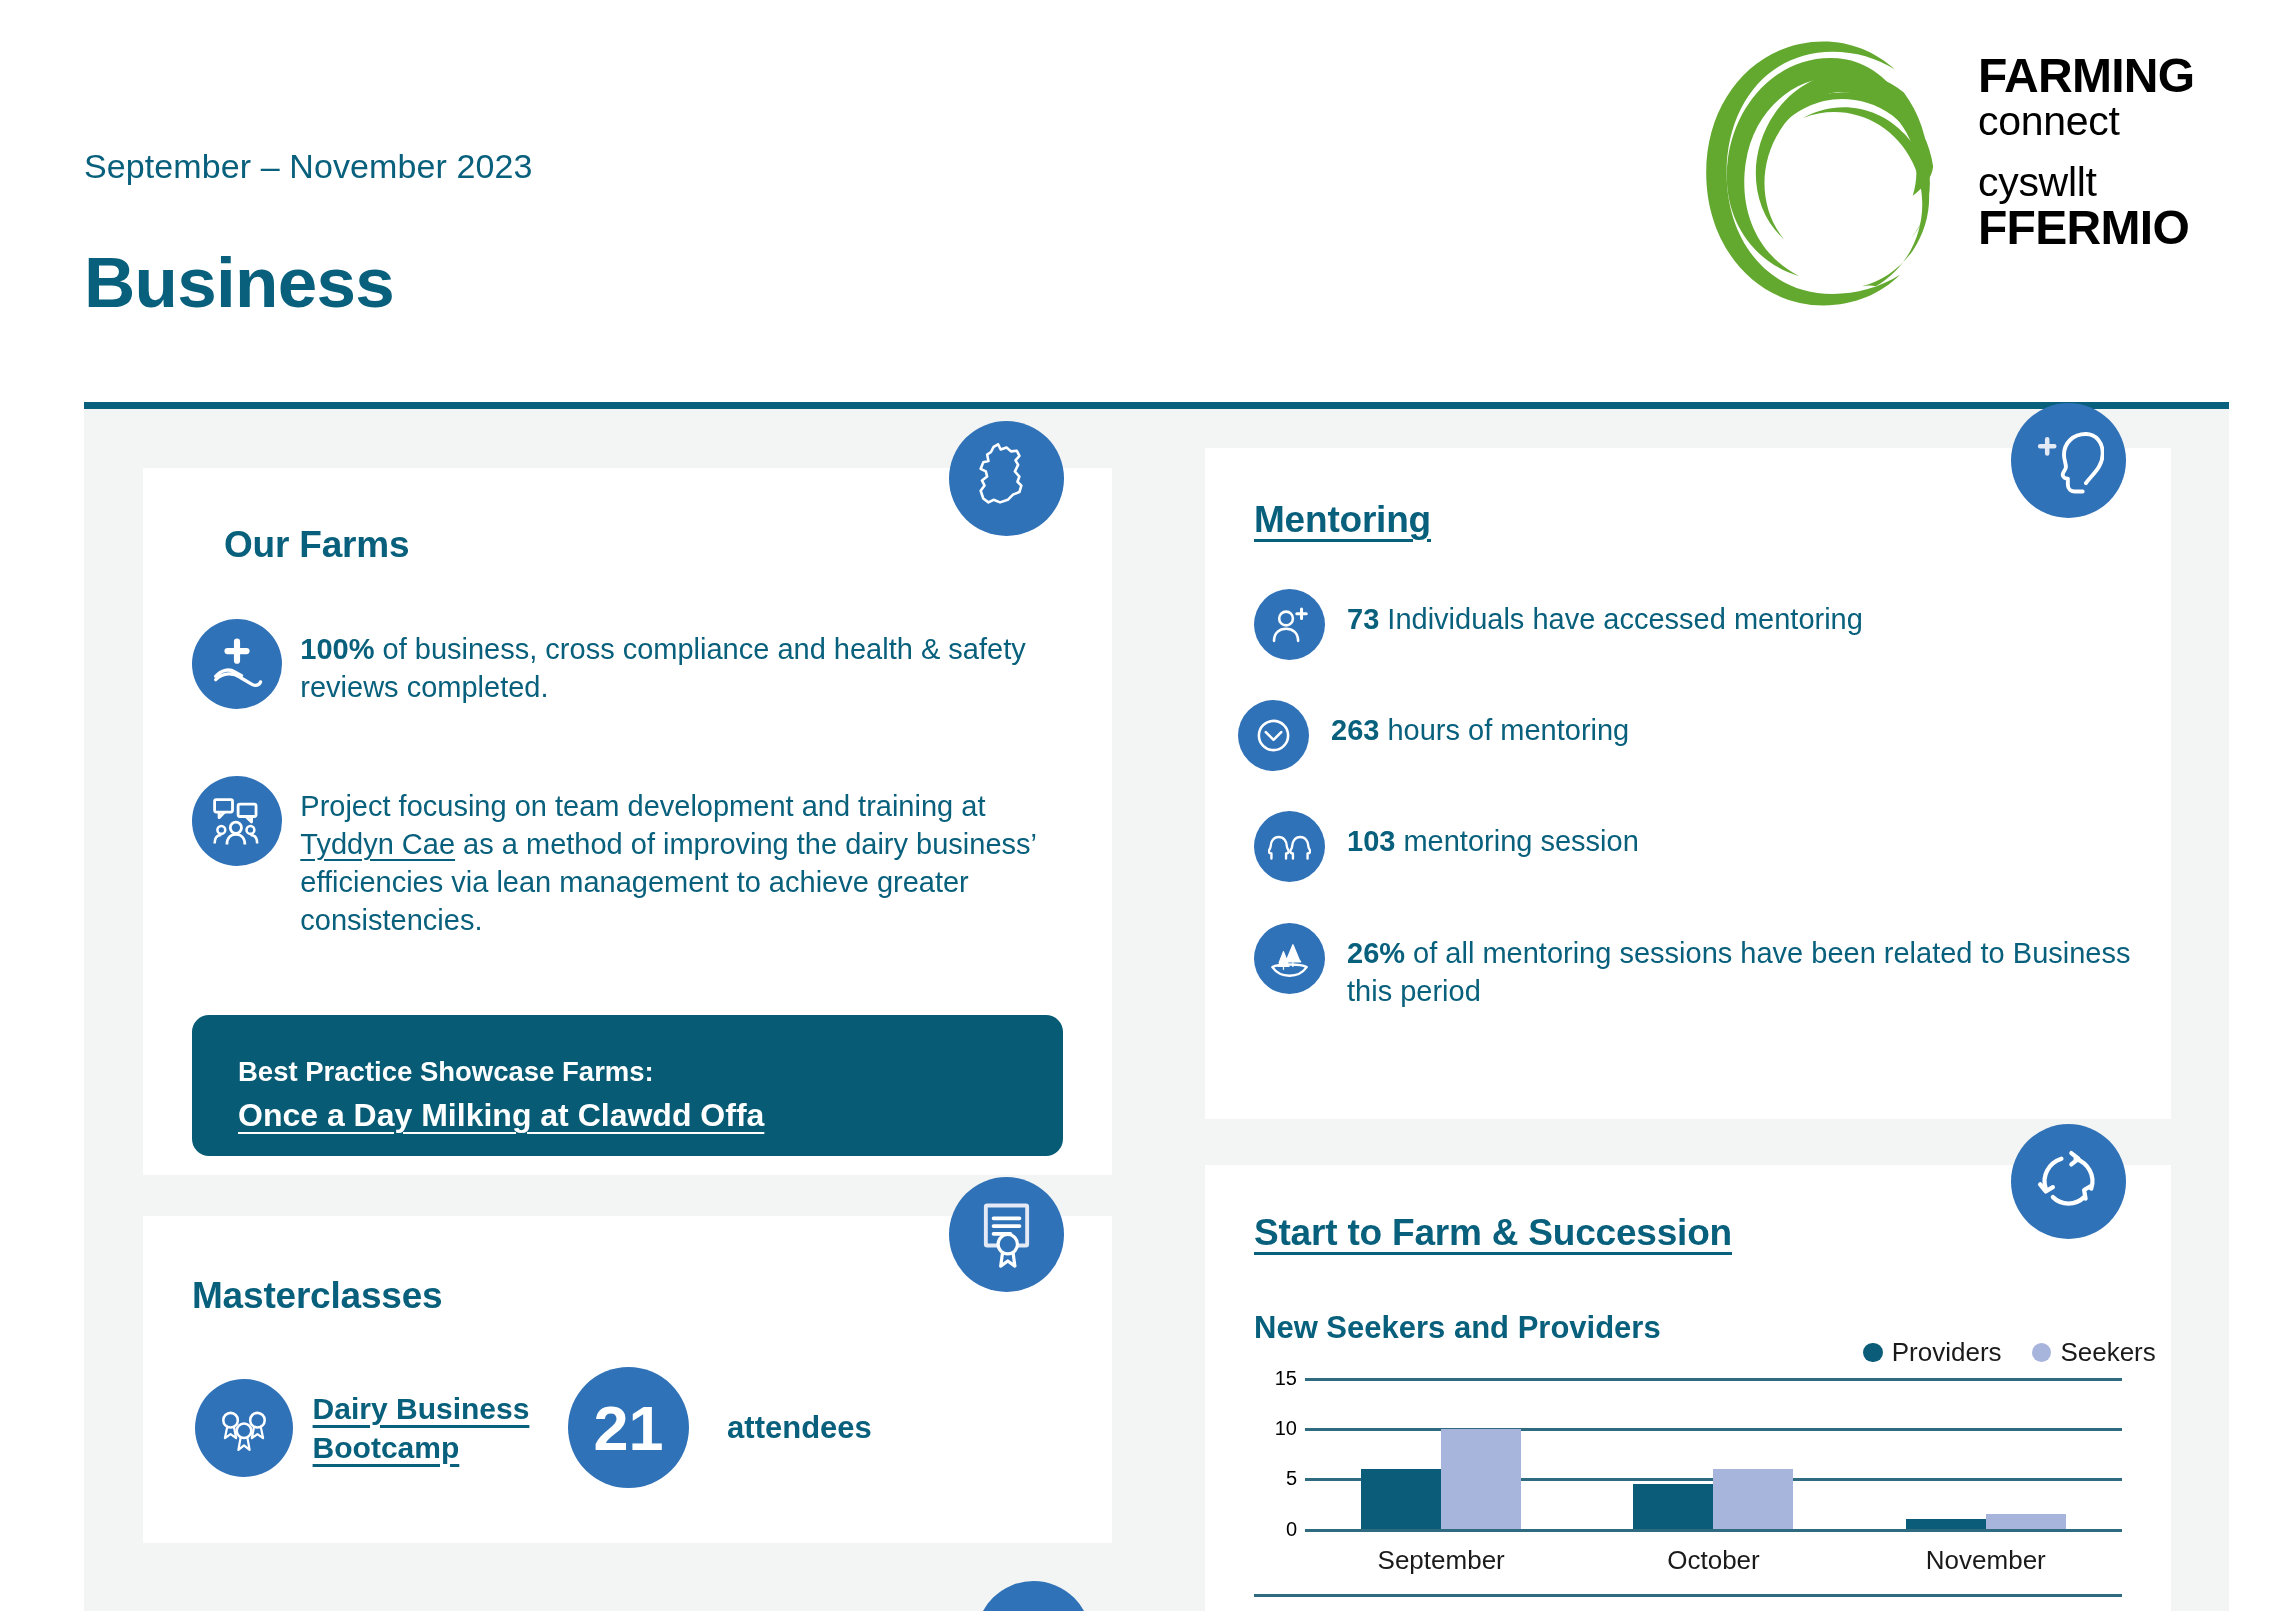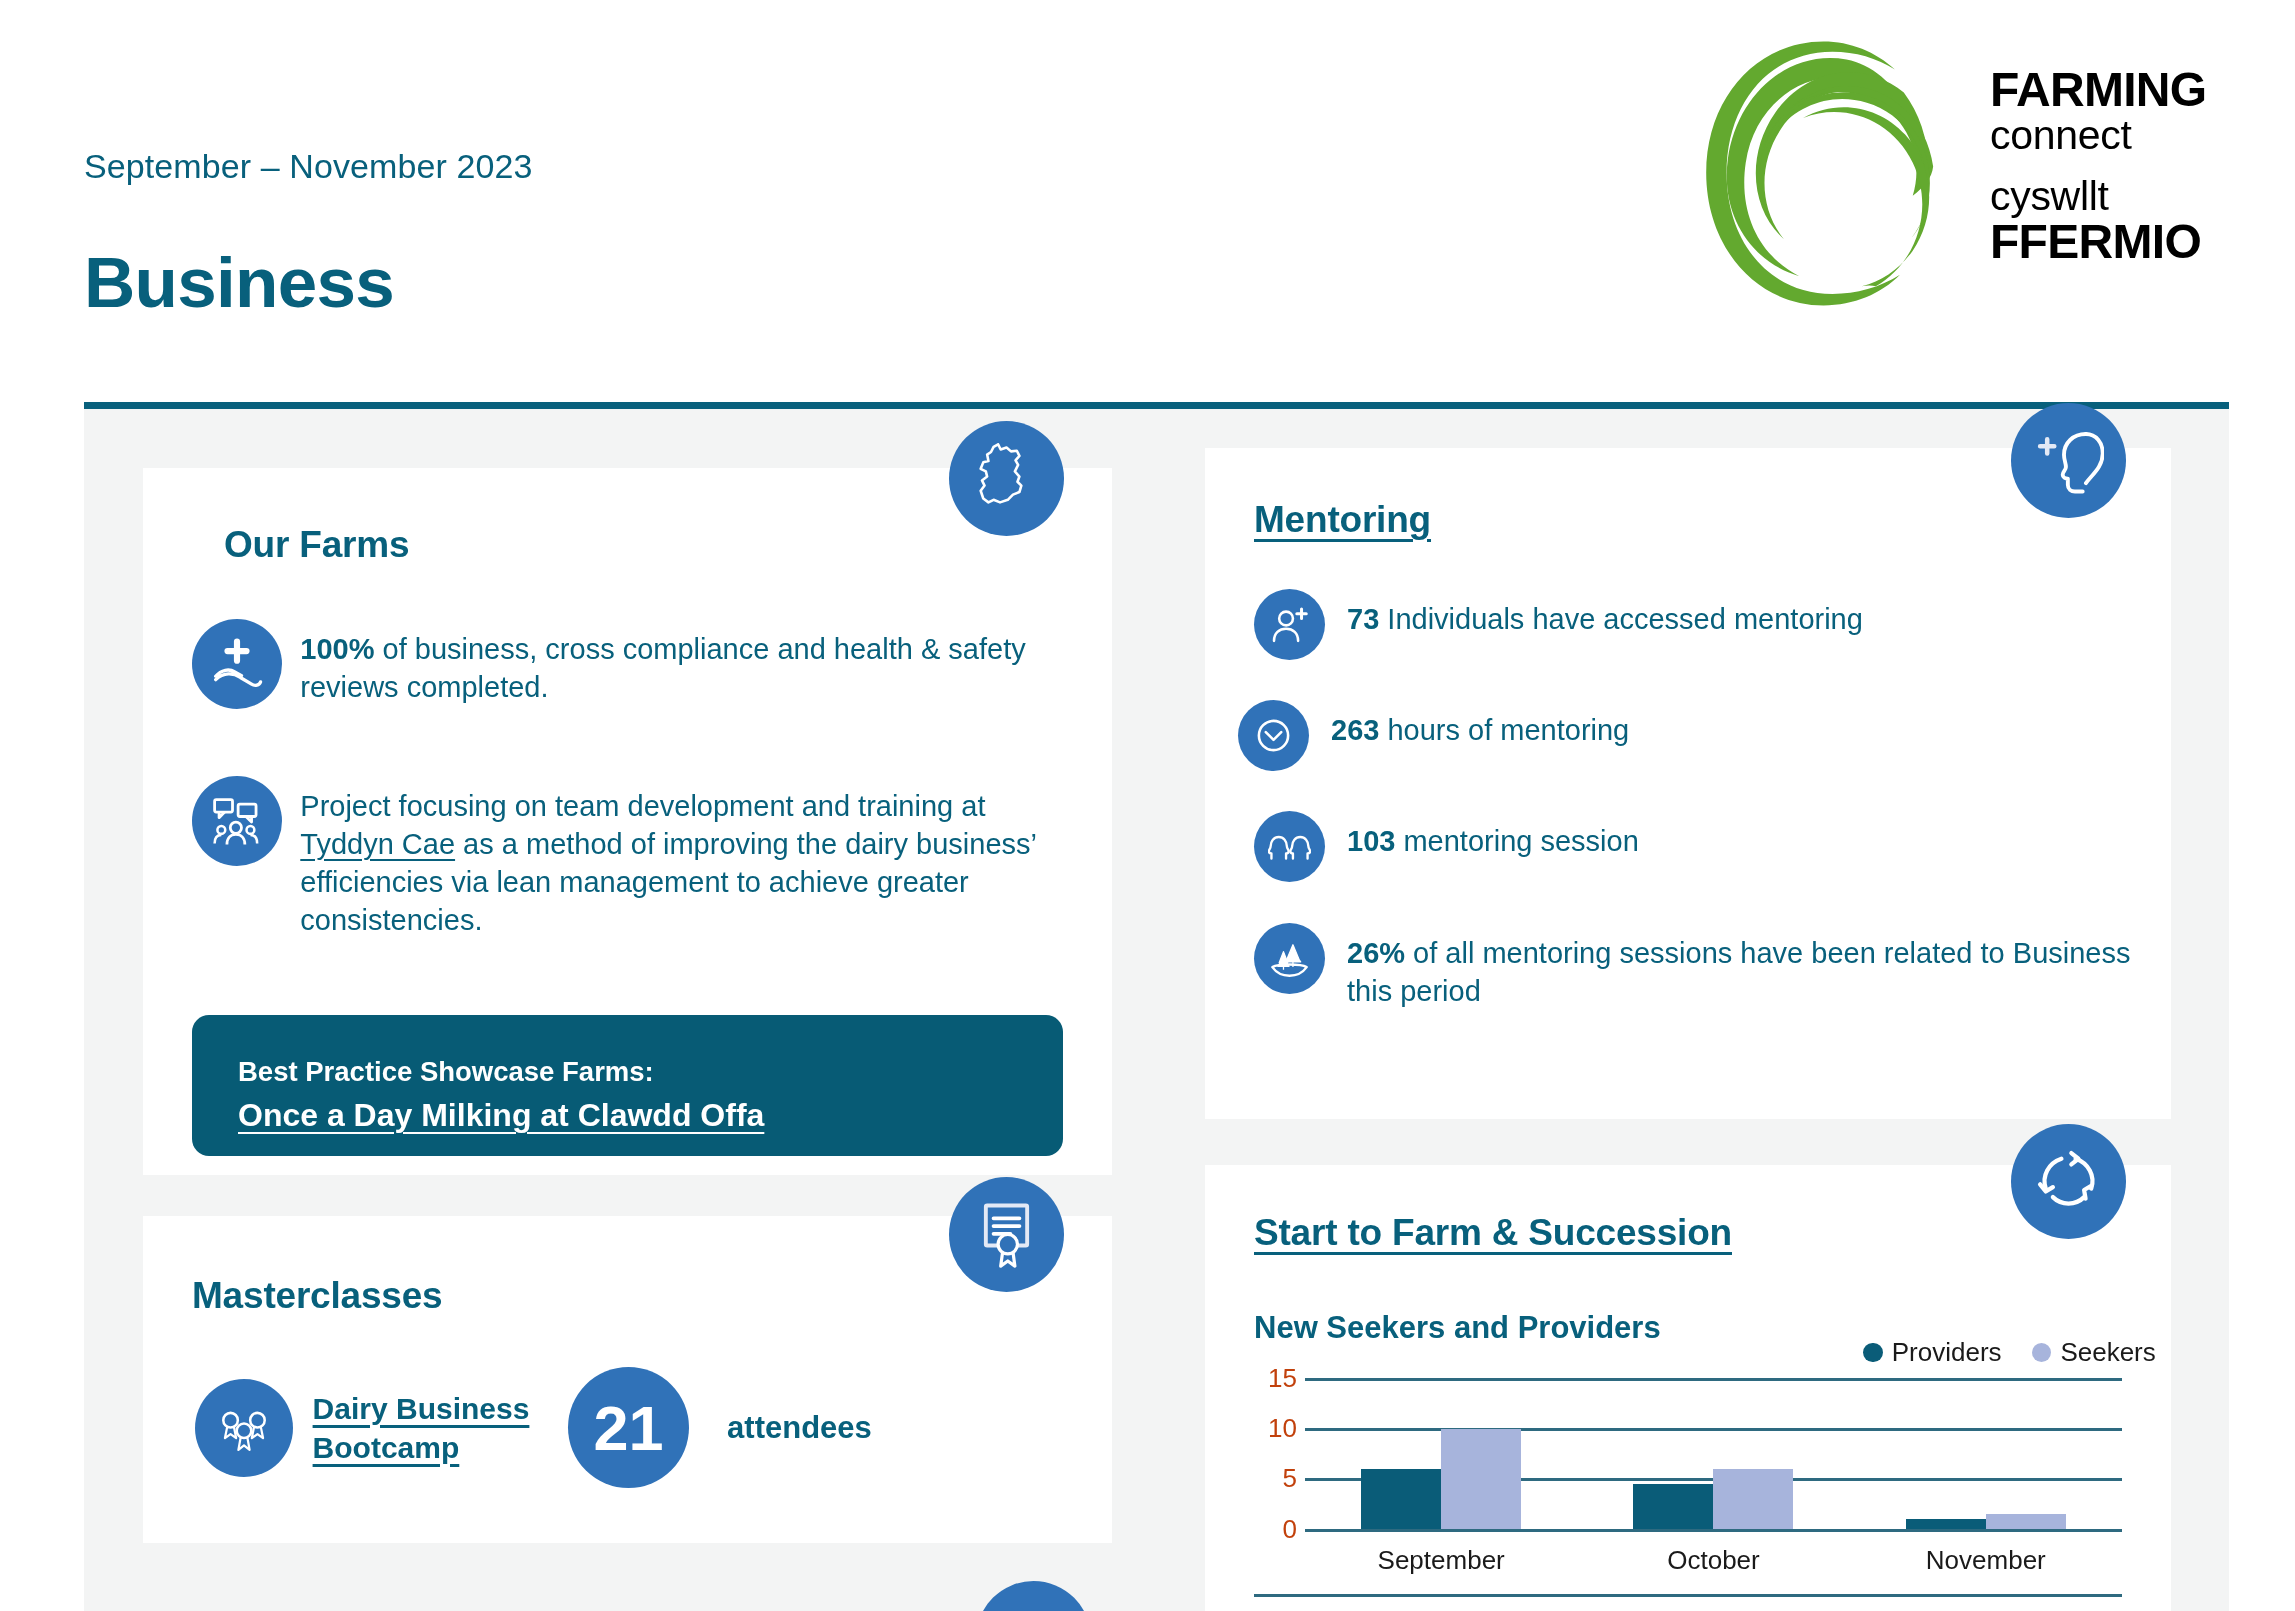--- a/index.html
+++ b/index.html
@@ -31,21 +31,21 @@
     position:absolute;left:84px;top:242px;
     font-size:71px;font-weight:700;color:var(--teal);letter-spacing:-0.7px;
   }
   .header-rule{
     position:absolute;left:84px;top:402px;width:2145px;height:7.2px;background:var(--teal);
   }
 
   
   .logo{position:absolute;left:1696px;top:36px;width:530px;height:275px;}
   .logo-mark{position:absolute;left:0;top:0;width:255px;height:275px;}
-  .logo-text{position:absolute;left:282px;top:31px;width:262px;color:#000;margin-left:12px;}
+  .logo-text{position:absolute;left:282px;top:17px;width:262px;color:#000;}
   .lt-farming{font-size:48px;font-weight:700;line-height:.95;letter-spacing:-0.7px;}
   .lt-connect{font-size:41px;font-weight:400;line-height:1.1;letter-spacing:-0.3px;}
   .lt-cyswllt{font-size:41px;font-weight:400;line-height:1.05;letter-spacing:-0.3px;margin-top:17px;}
   .lt-ffermio{font-size:48px;font-weight:700;line-height:.98;letter-spacing:-0.7px;}
 
   
   .body{
     position:absolute;left:84px;top:409px;width:2145px;height:1202px;background:var(--bg);
   }
 
@@ -107,21 +107,21 @@
 
   
   .chart-sub{font-size:31px;font-weight:700;color:var(--teal);}
   .legend{position:absolute;display:flex;gap:30px;align-items:center;}
   .legend-item{display:flex;align-items:center;gap:9.2px;font-size:26px;color:#1a1a1a;}
   .legend-dot{width:19.6px;height:19.6px;border-radius:50%;}
 
   .chart{position:absolute;}
   .chart-grid{position:absolute;left:0;top:0;right:0;bottom:0;}
   .gridline{position:absolute;left:51px;right:0;height:2.6px;background:#2E6A80;}
-  .ytick{position:absolute;left:0;width:43px;text-align:right;font-size:26px;color:#c2410c;transform:translateY(-50%);}
+  .ytick{position:absolute;left:0;width:43px;text-align:right;font-size:20px;color:#000000;transform:translateY(-50%);}
   .bars{position:absolute;left:51px;right:0;top:0;bottom:0;display:flex;}
   .group{flex:1;display:flex;align-items:flex-end;justify-content:center;gap:0;}
   .bar{width:80px;}
   .bar.providers{background:#0A5C78;}
   .bar.seekers{background:#A7B4DC;}
   .xlabels{position:absolute;left:51px;right:0;display:flex;}
   .xlabel{flex:1;text-align:center;font-size:26px;color:#1a1a1a;}
 
   .divider{position:absolute;height:3.3px;background:#2E6A80;}
   .bl-badge{

